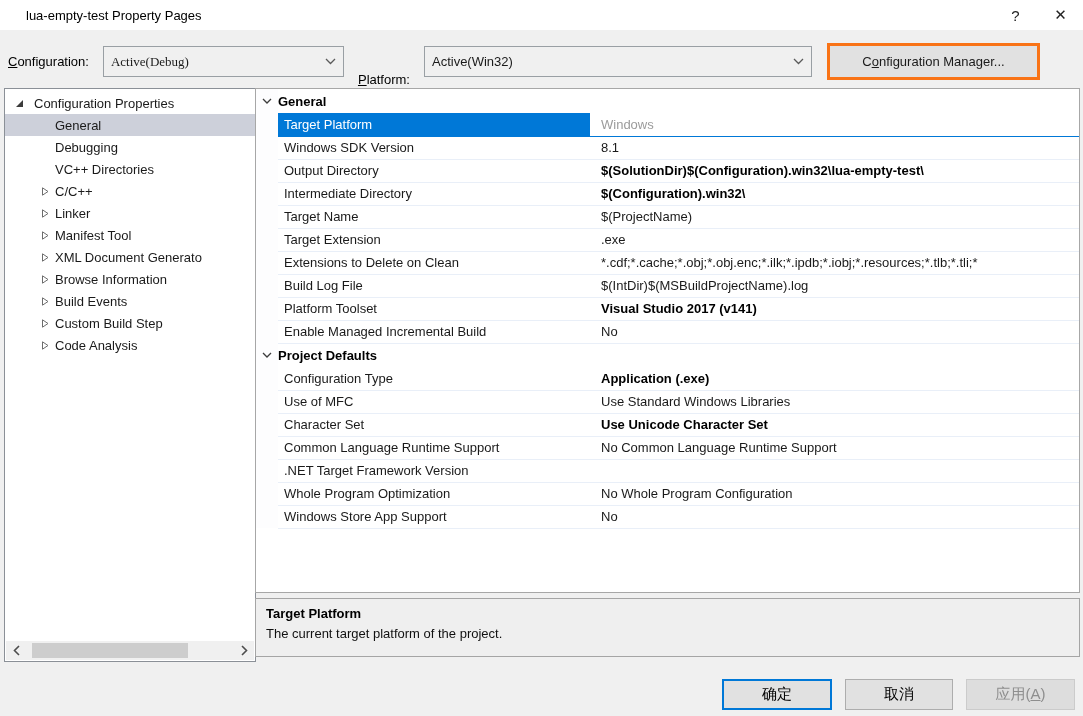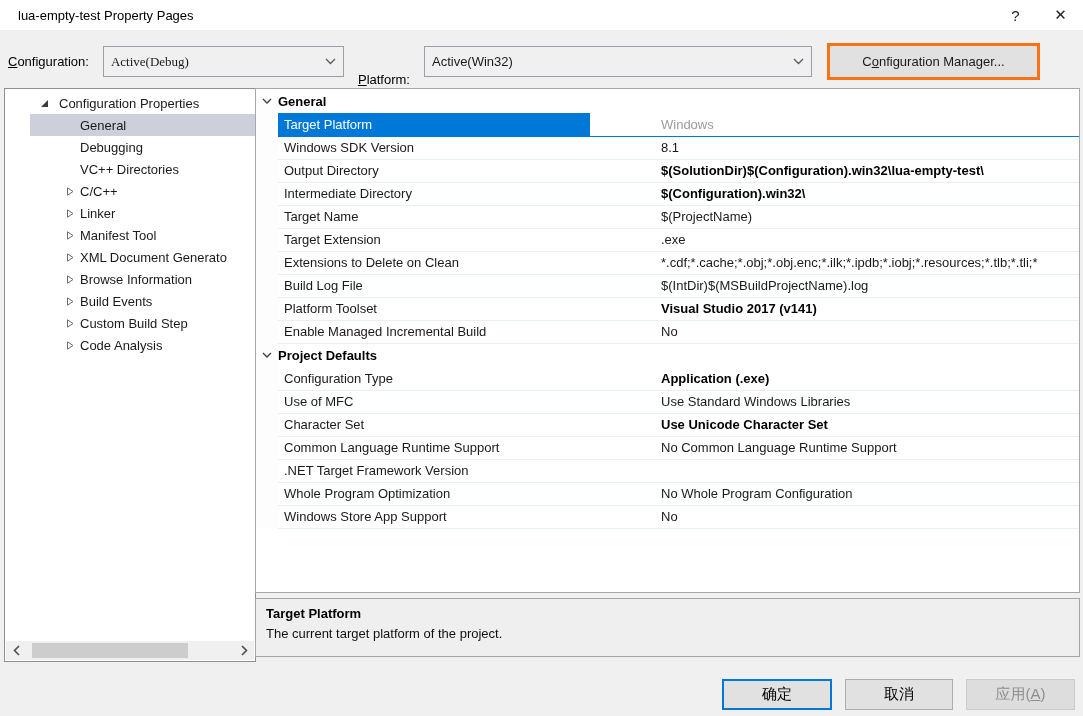--- a/index.html
+++ b/index.html
@@ -2,42 +2,42 @@
 <html><head>
 <meta charset="utf-8">
 <style>
   html,body{margin:0;padding:0;background:#f0f0f0;}
   .dialog{position:relative;width:1083px;height:716px;background:#f0f0f0;
     font-family:"Liberation Sans",sans-serif;font-size:13px;color:#1a1a1a;overflow:hidden;}
 
   
   .titlebar{position:absolute;top:0;left:0;right:0;height:30px;background:#ffffff;
     display:flex;align-items:center;}
-  .title{padding-left:18px;font-size:13px;color:#000;}
+  .title{padding-left:26px;font-size:13px;color:#000;}
   .tb-buttons{margin-left:auto;display:flex;height:100%;}
   .tb-btn{width:45px;height:100%;display:flex;align-items:center;justify-content:center;
     font-size:15px;color:#222;cursor:default;}
 
   
   .toolbar{position:absolute;top:46px;left:8px;right:8px;height:31px;
     display:flex;align-items:center;}
   .tb-label{white-space:nowrap;color:#000;}
   .combo{height:29px;background:#f0f0f0;border:1px solid #999fa4;display:flex;
     align-items:center;padding:0 7px;box-sizing:content-box;}
   .combo-value{flex:1;white-space:nowrap;overflow:hidden;}
   .combo .chev{flex:none;margin-left:6px;color:#5a5a5a;}
   .combo-config{width:225px;margin-left:14px;font-family:Liberation Serif, serif;}
   .combo-platform{width:372px;margin-left:14px;}
   .cm-btn{margin-left:15px;width:207px;height:31px;background:#e1e1e1;border:3px solid #f97316;
     display:flex;align-items:center;justify-content:center;white-space:nowrap;}
   .u{text-decoration:underline;}
 
   
   .tree-panel{position:absolute;left:4px;top:88px;width:252px;height:574px;background:#ffffff;
-    border:1px solid #8b9097;box-sizing:border-box;overflow:hidden;padding-left:25px;}
+    border:1px solid #8b9097;box-sizing:border-box;overflow:hidden;}
   .tree-items{padding-top:3px;}
   .tree-item{height:22px;display:flex;align-items:center;white-space:nowrap;overflow:hidden;}
   .tree-item.selected{background:#cdd0da;}
   .tree-root .twisty{margin-left:10px;color:#3b3b3b;}
   .tree-root .tree-label{margin-left:9px;}
   .tree-child .twisty{margin-left:36px;color:#6d6d6d;}
   .tree-child .tree-label{margin-left:4px;}
   .twisty{width:10px;flex:none;display:flex;align-items:center;}
 
   
@@ -50,21 +50,21 @@
   
   .grid-panel{position:absolute;left:255px;top:88px;width:825px;height:505px;background:#ffffff;
     border:1px solid #a7a7a7;box-sizing:border-box;overflow:hidden;}
   .grid-section{display:flex;height:24px;align-items:center;font-weight:bold;color:#000;}
   .gutter{width:22px;flex:none;height:100%;display:flex;align-items:center;justify-content:center;
     color:#3c3c3c;background:#fdfdfe;}
   .grid-row{display:flex;height:23px;}
   .row-body{flex:1;display:flex;height:100%;align-items:center;border-bottom:1px solid #e9eff8;min-width:0;}
   .cell-name{width:306px;flex:none;padding-left:6px;height:100%;display:flex;align-items:center;
     white-space:nowrap;overflow:hidden;}
-  .cell-value{flex:1;padding-left:23px;white-space:nowrap;overflow:hidden;margin-left:48px;}
+  .cell-value{flex:1;padding-left:11px;white-space:nowrap;overflow:hidden;}
   .cell-value.bold{font-weight:bold;color:#000;}
   .cell-value.muted{color:#9b9b9b;}
   .row-selected .cell-name{background:#0078d7;color:#ffffff;}
   .row-selected .row-body{border-bottom-color:#0078d7;}
 
   
   .desc-panel{position:absolute;left:255px;top:598px;width:825px;height:59px;background:#efefef;
     border:1px solid #a5a5a5;box-sizing:border-box;padding:7px 10px;}
   .desc-title{font-weight:bold;color:#000;margin-bottom:5px;}
   .desc-text{color:#111;}

